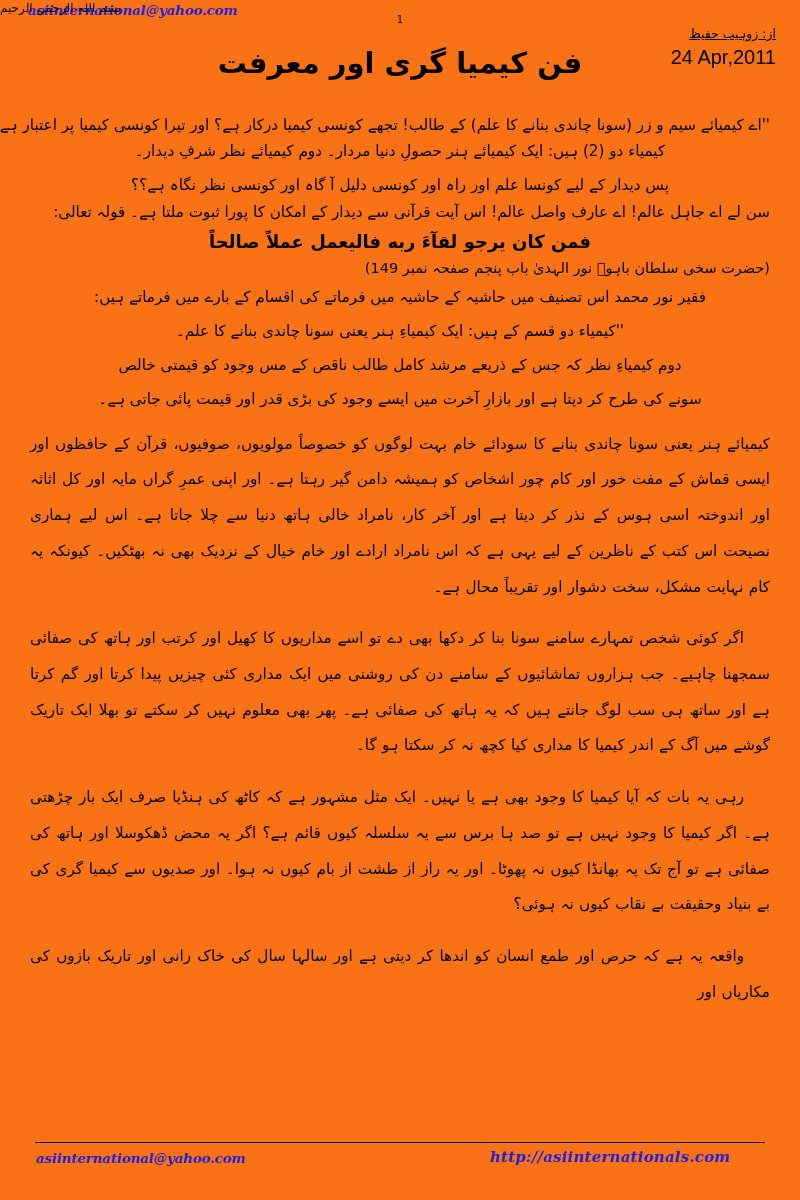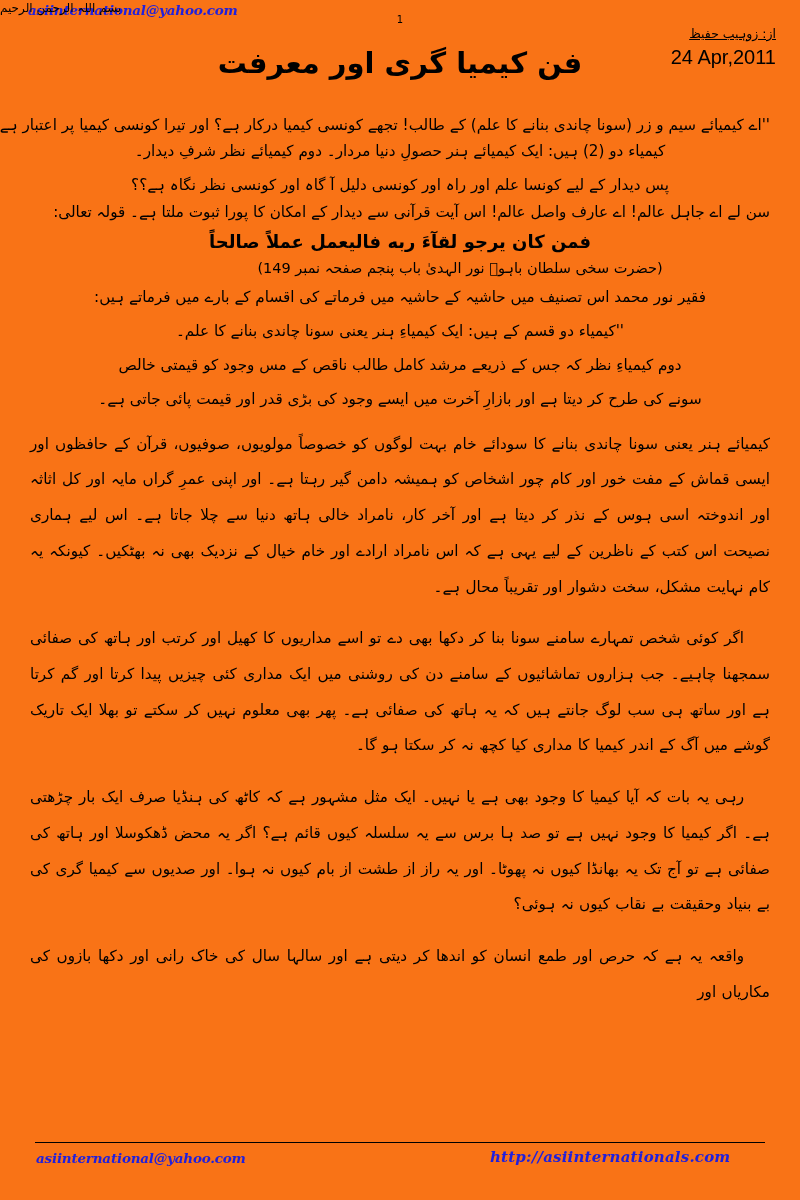--- a/index.html
+++ b/index.html
@@ -141,21 +141,21 @@
   .translation {
     text-align: center;
     font-size: 14.5px;
     font-family: "DejaVu Sans", sans-serif;
     color: #000;
     margin: 0 0 6px 0;
     padding-right: 40px;
     white-space: nowrap;
   }
   .citation {
-    text-align: center;
+    text-align: right;
     font-size: 14.5px;
     font-family: "DejaVu Sans", sans-serif;
     color: #000;
     margin: 0 0 14px 0;
     padding-left: 120px;
     white-space: nowrap;
   }
   .gap-sm { height: 8px; }
 
   
@@ -253,21 +253,21 @@
     <div class="line center">سونے کی طرح کر دیتا ہے  اور بازارِ آخرت میں ایسے وجود کی بڑی قدر اور قیمت پائی جاتی ہے۔</div>
 
     <div class="gap-sm"></div>
 
     <div class="para lastleft">کیمیائے ہنر یعنی سونا چاندی بنانے کا سودائے خام بہت لوگوں کو خصوصاً مولویوں، صوفیوں، قرآن کے حافظوں اور ایسی قماش کے مفت خور اور کام چور اشخاص کو ہمیشہ دامن گیر رہتا ہے۔ اور اپنی عمرِ گراں مایہ اور کل اثاثہ اور اندوختہ اسی ہوس کے نذر کر دیتا ہے اور آخر کار، نامراد خالی ہاتھ دنیا سے چلا جاتا ہے۔ اس لیے ہماری نصیحت اس کتب کے ناظرین کے لیے یہی ہے کہ اس نامراد ارادے اور خام خیال کے نزدیک بھی نہ بھٹکیں۔ کیونکہ یہ کام نہایت مشکل، سخت دشوار اور تقریباً محال ہے۔</div>
 
     <div class="para indent lastleft">اگر کوئی شخص تمہارے سامنے سونا بنا کر دکھا بھی دے تو اسے مداریوں کا کھیل اور کرتب اور ہاتھ کی صفائی سمجھنا چاہیے۔ جب ہزاروں تماشائیوں کے سامنے دن کی روشنی میں ایک مداری کئی چیزیں پیدا کرتا اور گم کرتا ہے اور ساتھ ہی سب لوگ جانتے ہیں کہ یہ ہاتھ کی صفائی ہے۔ پھر بھی معلوم نہیں کر سکتے  تو بھلا ایک تاریک گوشے میں آگ کے اندر کیمیا کا مداری کیا کچھ نہ کر سکتا ہو گا۔</div>
 
     <div class="para indent lastleft">رہی یہ بات کہ آیا کیمیا کا وجود بھی ہے یا نہیں۔ ایک مثل مشہور ہے کہ کاٹھ کی ہنڈیا صرف ایک بار چڑھتی ہے۔ اگر کیمیا کا وجود نہیں ہے تو صد ہا برس سے یہ سلسلہ کیوں قائم ہے؟  اگر یہ محض ڈھکوسلا اور ہاتھ کی صفائی ہے تو آج تک یہ بھانڈا کیوں نہ پھوٹا۔ اور یہ راز از طشت از بام کیوں نہ ہوا۔ اور صدیوں سے کیمیا گری کی بے بنیاد وحقیقت بے نقاب کیوں نہ ہوئی؟</div>
 
-    <div class="para indent lastleft">واقعہ یہ ہے کہ حرص اور طمع انسان کو اندھا کر دیتی ہے  اور سالہا سال کی خاک رانی اور دکھا بازوں کی مکاریاں اور</div>
+    <div class="para indent lastleft">واقعہ یہ ہے کہ حرص اور طمع انسان کو اندھا کر دیتی ہے  اور سالہا سال کی خاک رانی اور تاریک بازوں کی مکاریاں اور</div>
 
   </div>
 
   <div class="footer">
     <div class="footer-rule"></div>
     <div class="footer-email">asiinternational@yahoo.com</div>
     <div class="footer-url">http://asiinternationals.com</div>
   </div>
 
 </div>

